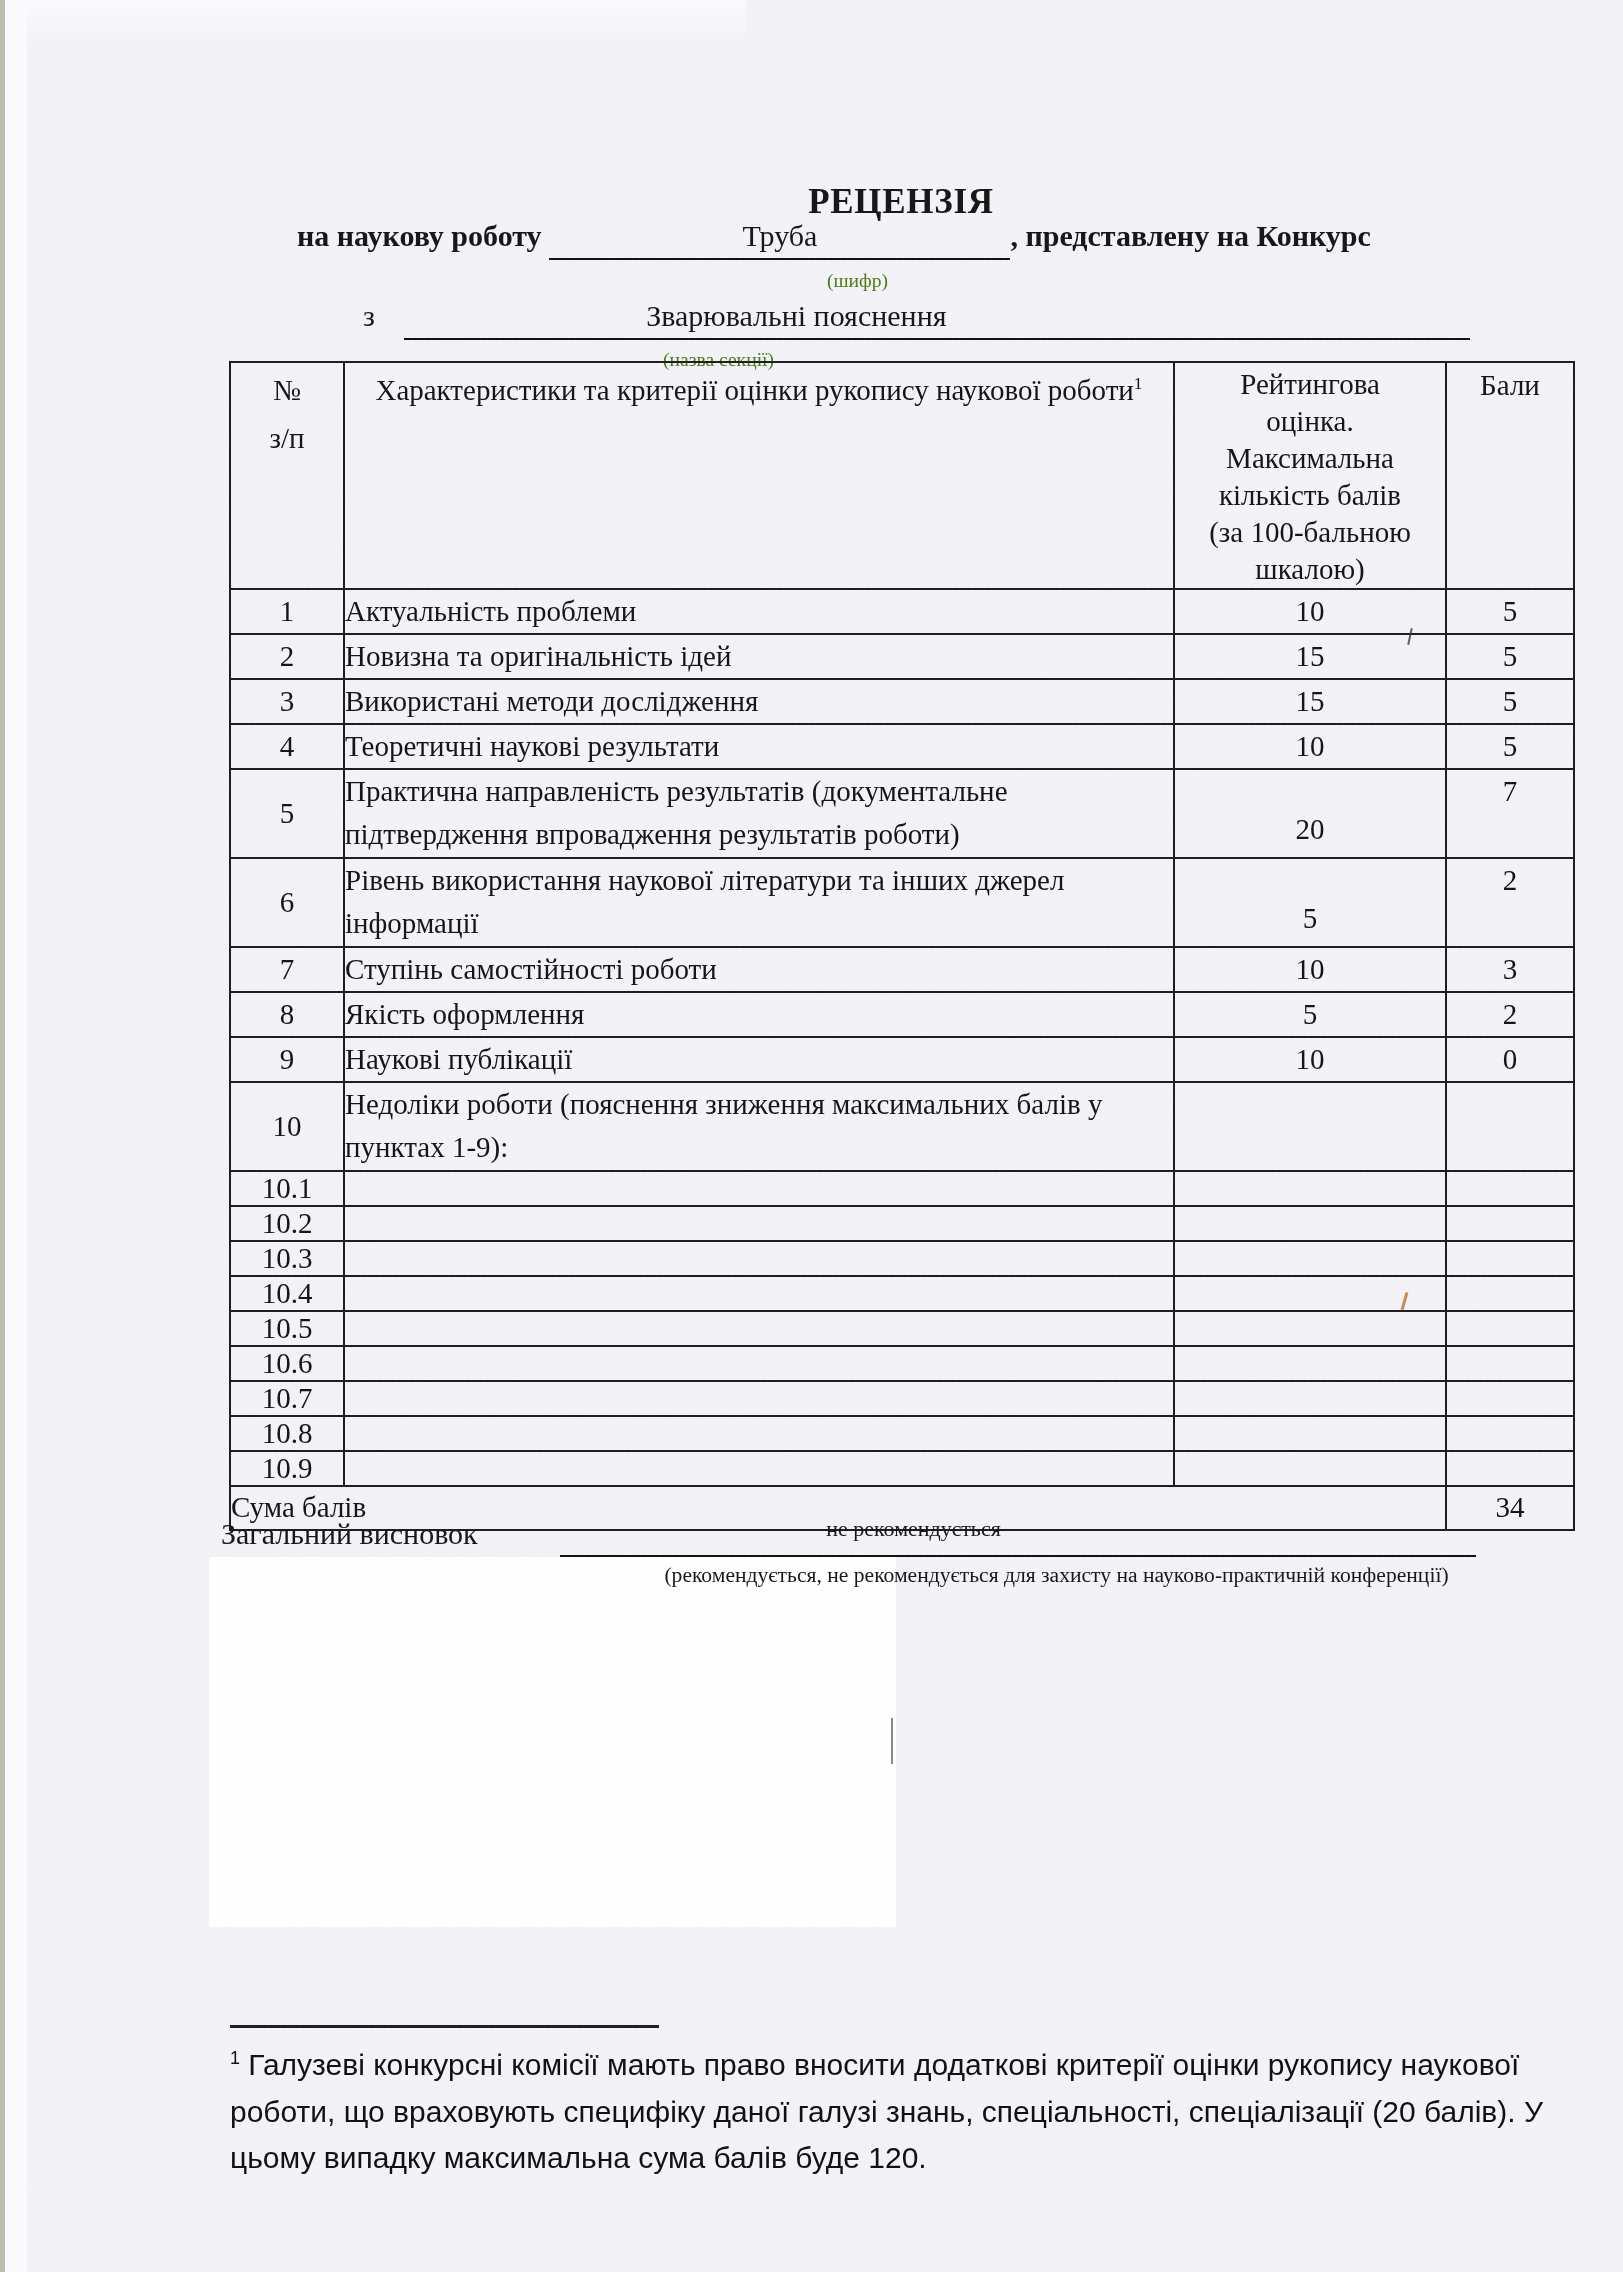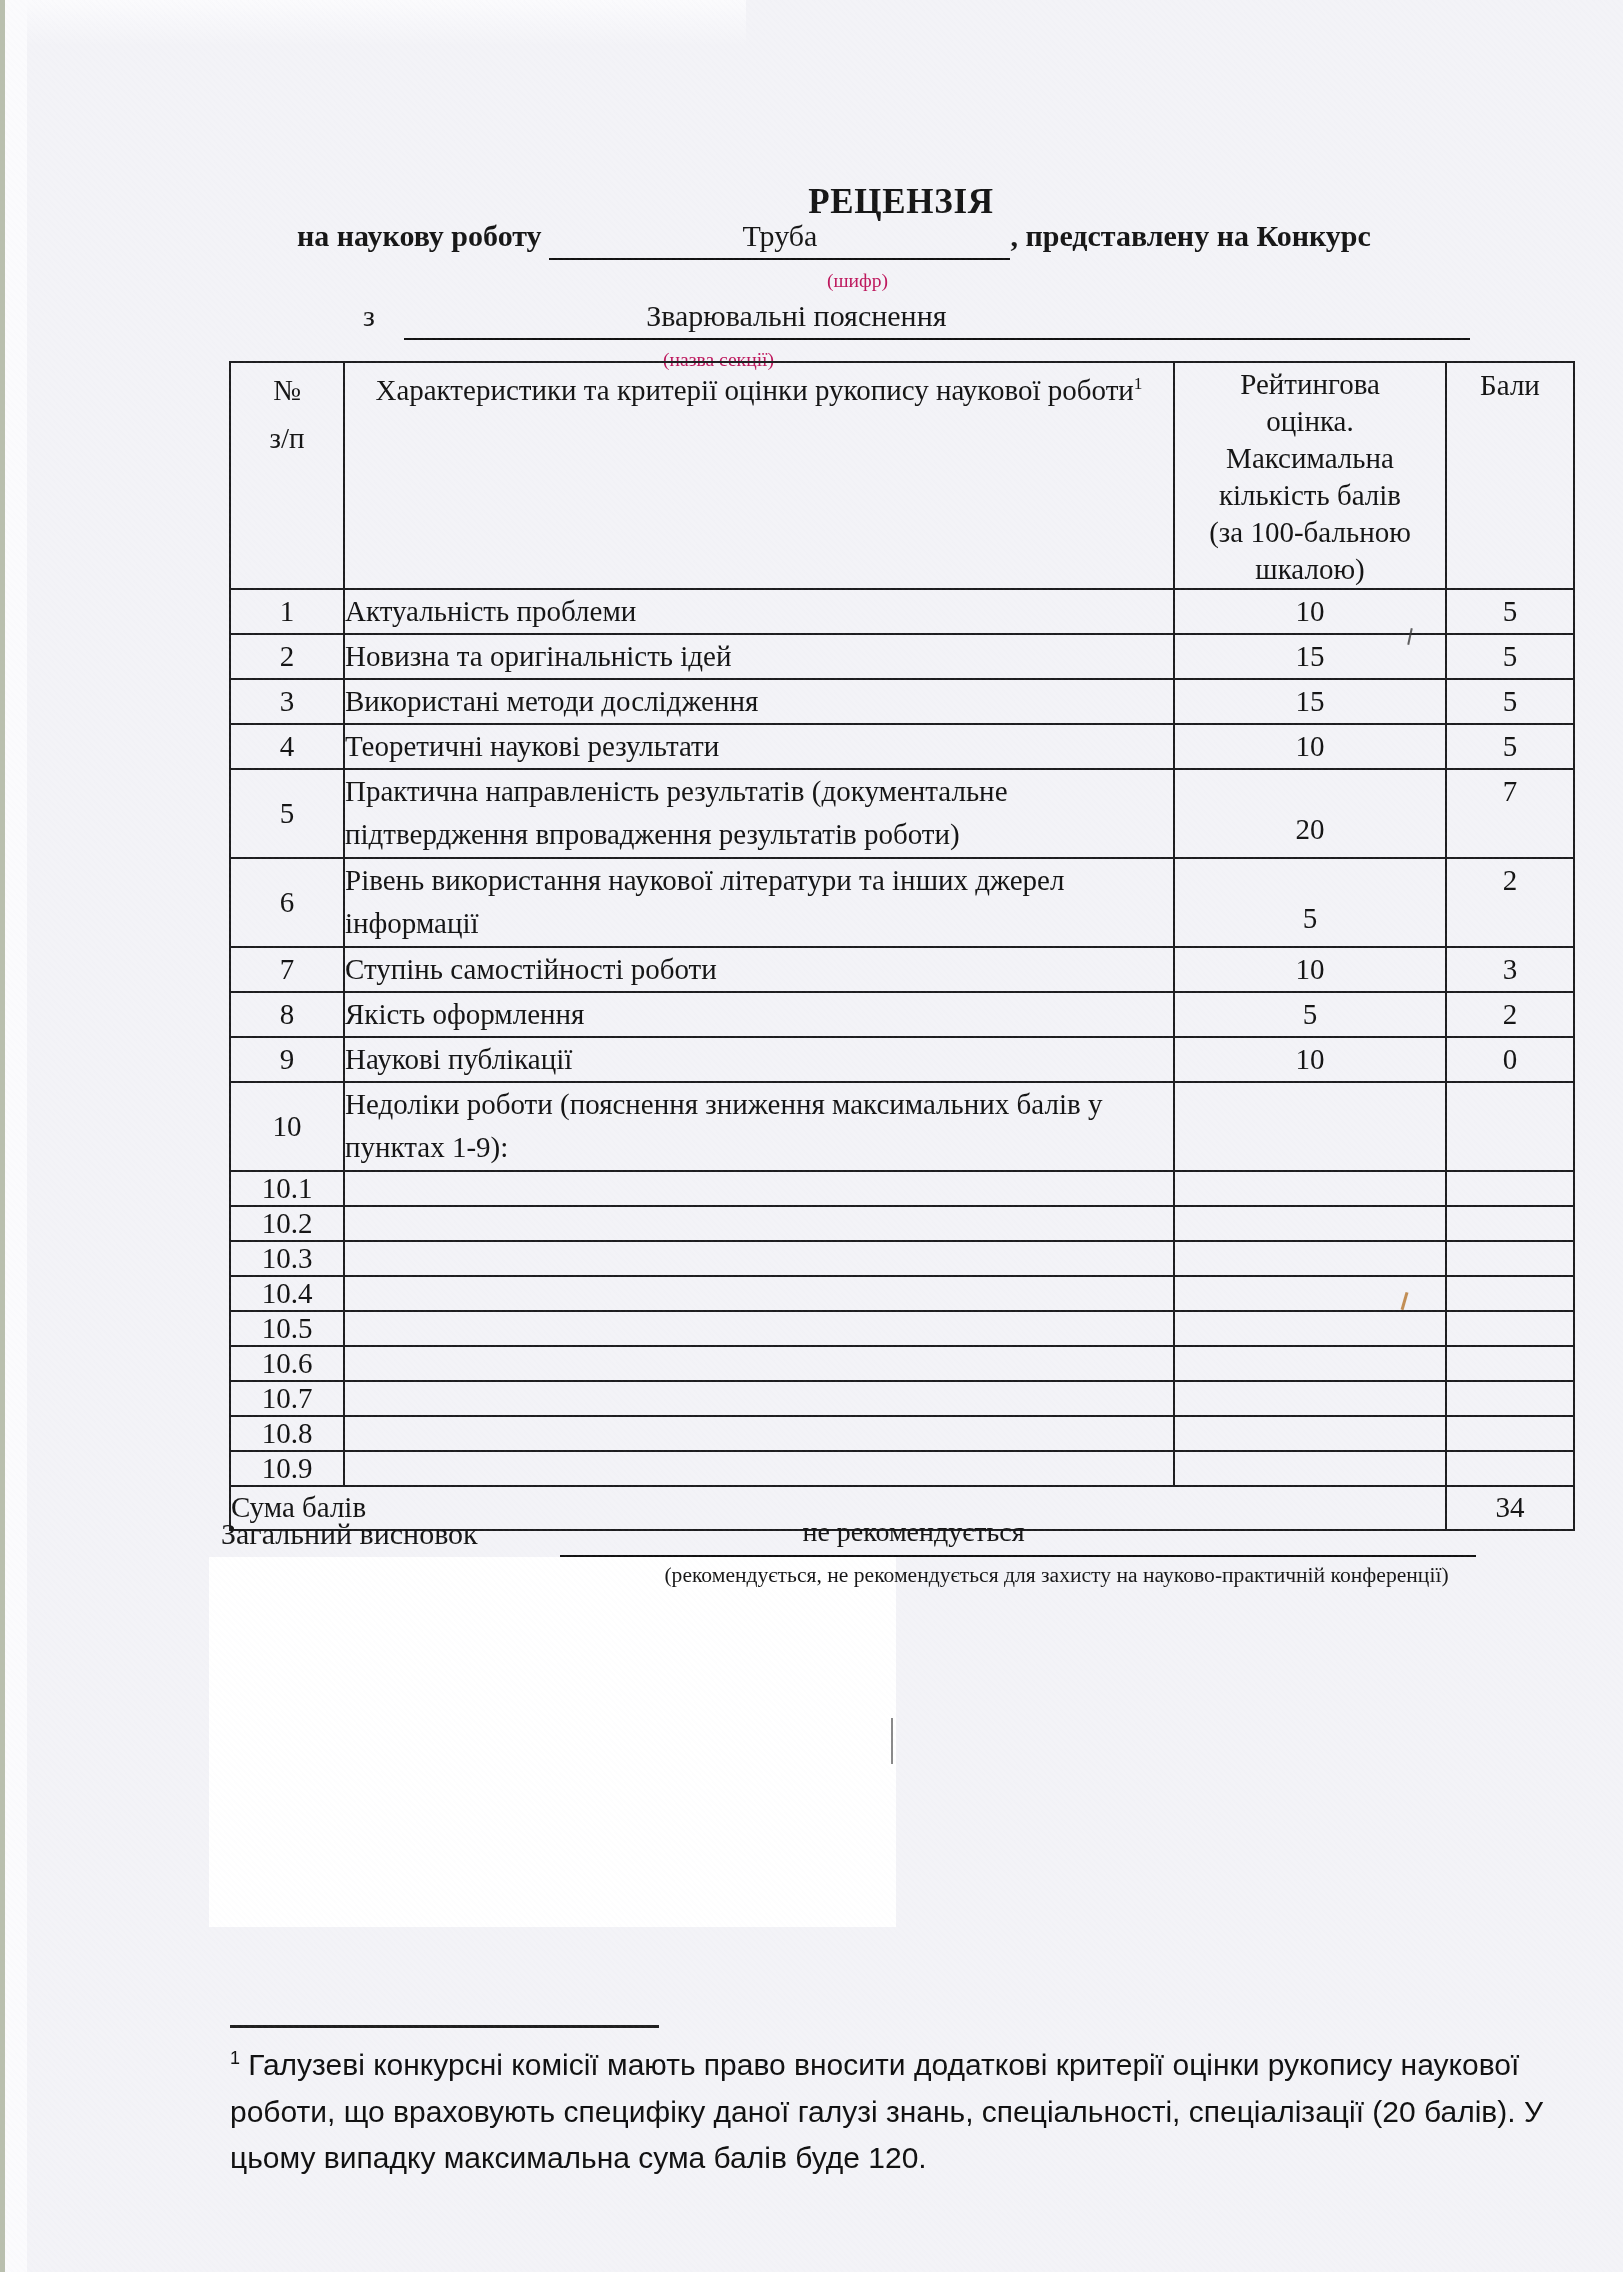--- a/index.html
+++ b/index.html
@@ -19,21 +19,21 @@
     background:repeating-linear-gradient(47deg,rgba(190,190,210,.05) 0 2px,rgba(255,255,255,0) 2px 4.6px);}
 
   .abs{position:absolute;}
   .doc-title{left:229px;top:182px;width:1344px;text-align:center;font-size:35px;font-weight:bold;letter-spacing:0.7px;}
 
   .work-line{left:297px;top:219px;display:flex;align-items:baseline;font-size:30px;white-space:nowrap;}
   .work-prefix{font-weight:bold;}
   .blank{border-bottom:2.6px solid #121212;display:inline-block;}
   .work-blank{width:461px;margin-left:7.8px;text-align:center;height:39px;}
   .work-suffix{font-weight:bold;}
-  .caption-small{font-size:19.6px;text-align:center;color:#be185d;}
+  .caption-small{font-size:19.6px;text-align:center;color:#4d7c0f;}
   .cap-shyfr{left:627px;top:270px;width:461px;}
 
   .section-line{left:363px;top:299px;display:flex;align-items:baseline;font-size:30px;white-space:nowrap;}
   .section-blank{width:1066px;margin-left:29px;text-align:center;height:41px;padding-right:281px;box-sizing:border-box;}
   .cap-sektsiya{left:392px;top:349px;width:653px;}
 
   
   table.review{position:absolute;left:229px;top:361px;width:1344px;border-collapse:collapse;table-layout:fixed;
     font-size:29px;color:#141414;}
   table.review th,table.review td{border:2px solid #1d1d1f;padding:0;overflow:hidden;}
@@ -50,21 +50,21 @@
   tr.r-d{height:89px;}
   tr.r-x{height:33px;}
   tr.r-d td.c-rating{vertical-align:bottom;padding-bottom:11px;}
   tr.r-d td.c-score{vertical-align:top;padding-top:5.2px;}
   tr.r-sum{height:44px;padding-left:24px;}
   td.c-sum{ text-align:left;padding-left:13px;vertical-align:middle;}
   sup{font-size:60%;line-height:0;}
 
   
   .concl-label{left:221px;top:1517px;font-size:30px;}
-  .concl-blank{left:560px;top:1516px;width:916px;height:41px;text-align:center;font-size:28px;
+  .concl-blank{left:560px;top:1516px;width:916px;height:41px;text-align:center;font-size:22px;
     padding-right:209px;box-sizing:border-box;}
   .concl-caption{left:552px;top:1563px;width:1009px;font-size:21.6px;text-align:center;}
   .redact-box{left:209px;top:1557px;width:687px;height:370px;background:#ffffff;}
   .redact-dash{left:891px;top:1718px;width:2px;height:46px;background:#3a3a3a;opacity:.6;}
 
   
   .tick-dark{left:1409px;top:628px;width:2px;height:17px;background:#3a3a3a;transform:rotate(12deg);opacity:.8;}
   .tick-orange{left:1403px;top:1292px;width:2.6px;height:18.3px;background:#b5742a;transform:rotate(16deg);opacity:.8;}
 
   

